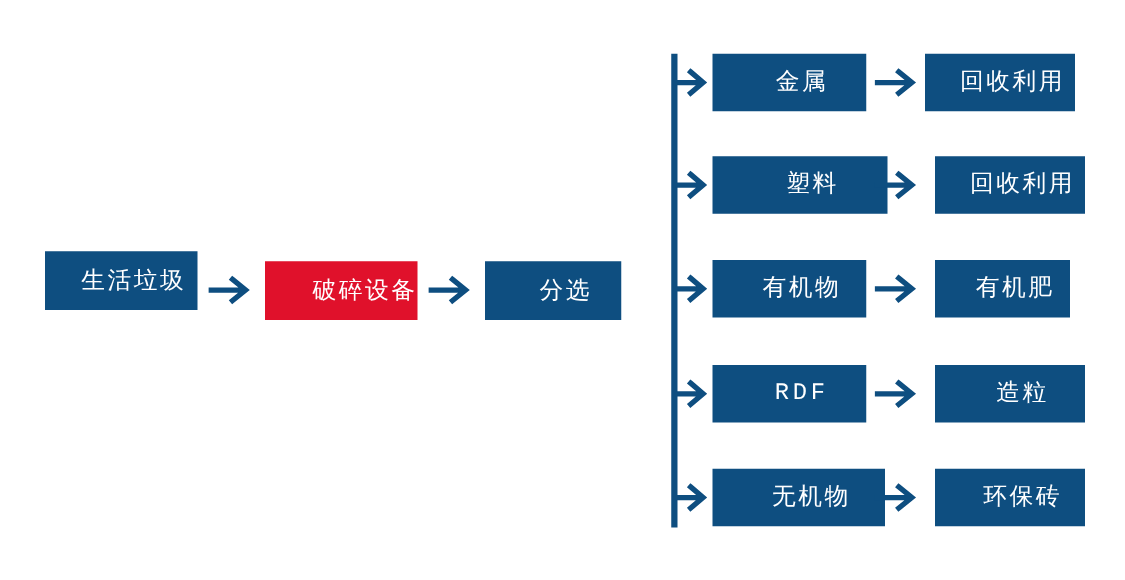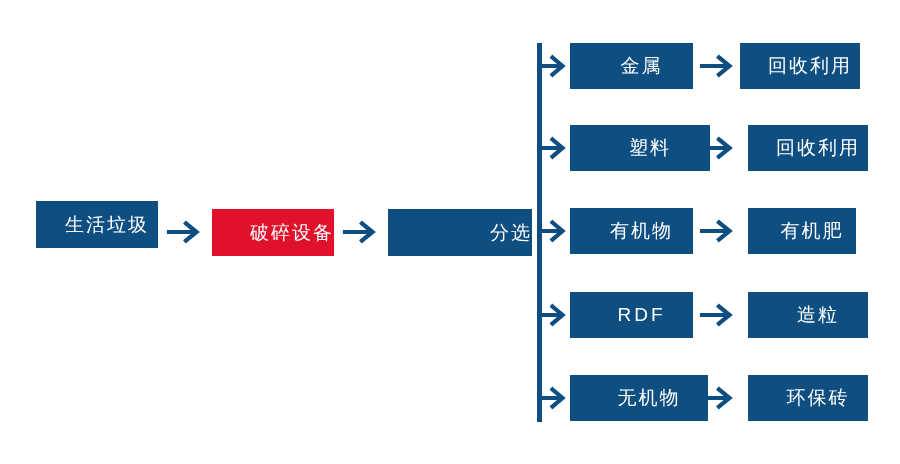--- a/index.html
+++ b/index.html
@@ -29,21 +29,21 @@
     font-size: 19px;
     letter-spacing: 2px;
     line-height: 1;
     white-space: nowrap;
     font-weight: 400;
     box-sizing: border-box;
     padding-bottom: 1px;
   }
   .node.blue  { background: #0e4e80; padding-left: 20px; }
   .node.red   { background: #e0112b; }
-  .node.latin { letter-spacing: 3px; font-size: 19px; }
+  .node.latin { letter-spacing: 3px; font-size: 19px; font-family: Liberation Mono, monospace; }
 
   
   .arrow {
     position: absolute;
     display: flex;
     align-items: center;
     justify-content: center;
     color: #0e4e80;
   }
   .arrow svg { display: block; }
@@ -78,21 +78,21 @@
   <div class="node red" style="left:212px; top:209px; width:122px; height:47px;padding-left:38px;">
     <span>破碎设备</span>
   </div>
 
   <div class="arrow" style="left:342px; top:218px; width:38px; height:28px;">
     <svg width="38" height="28" viewBox="0 0 38 28" aria-hidden="true">
       <path d="M3 14 L26 14 M20 5.5 L30.5 14 L20 22.5" stroke="#0e4e80" stroke-width="4.2" fill="none" stroke-linecap="square" stroke-linejoin="miter"></path>
     </svg>
   </div>
 
-  <div class="node blue" style="left:388px; top:209px; width:144px; height:47px;justify-content:flex-end;">
+  <div class="node blue" style="left:388px; top:209px; width:109px; height:47px;">
     <span>分选</span>
   </div>
 
   <div class="trunk" style="left:537px; top:43px; width:5px; height:379px;"></div>
 
   <div class="branch" style="left:540px; top:52px; width:30px; height:28px;">
     <svg width="30" height="28" viewBox="0 0 30 28" aria-hidden="true">
       <path d="M0 14 L18 14 M12.5 5.5 L22.5 14 L12.5 22.5" stroke="#0e4e80" stroke-width="4.2" fill="none" stroke-linecap="square" stroke-linejoin="miter"></path>
     </svg>
   </div>

